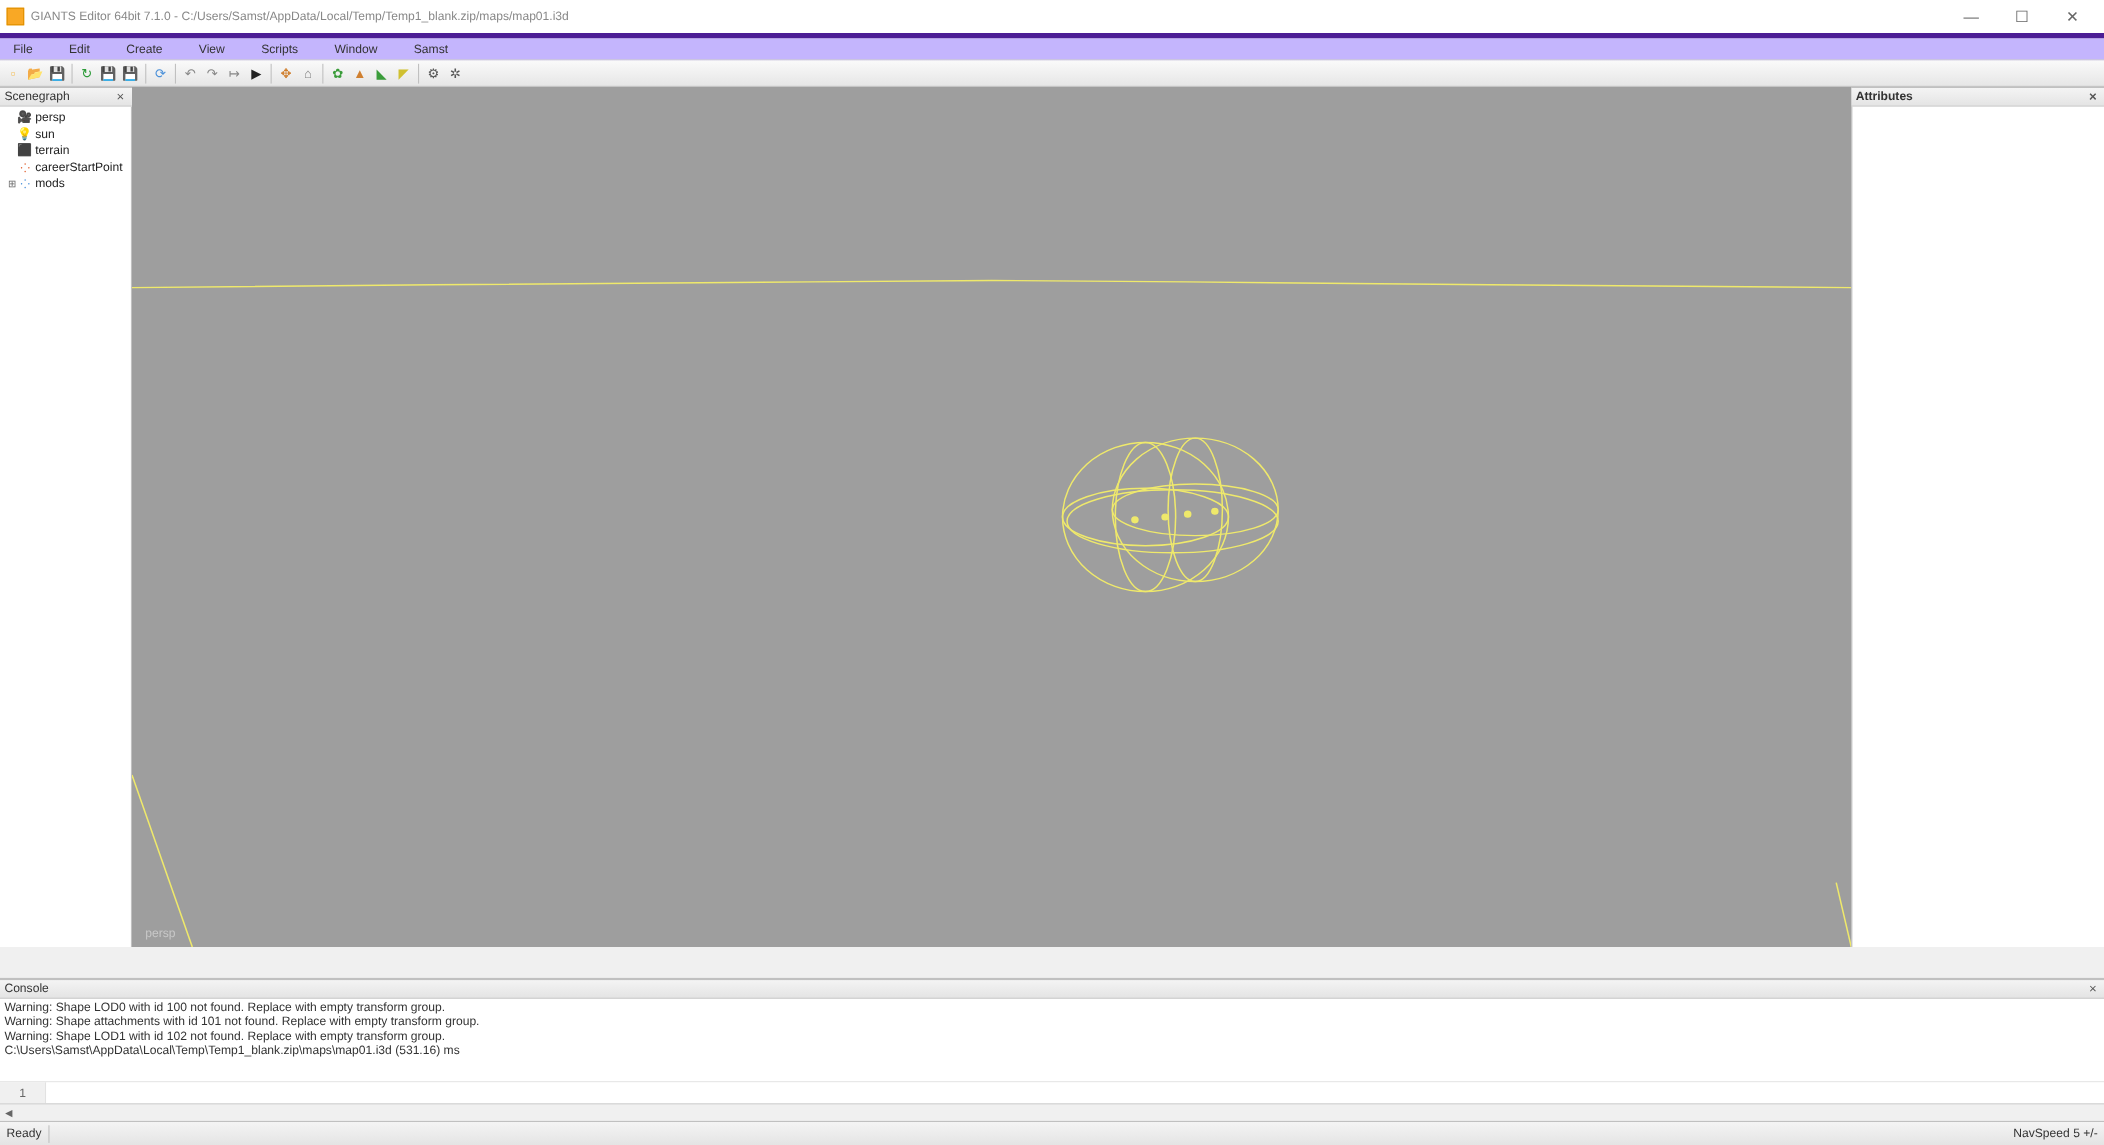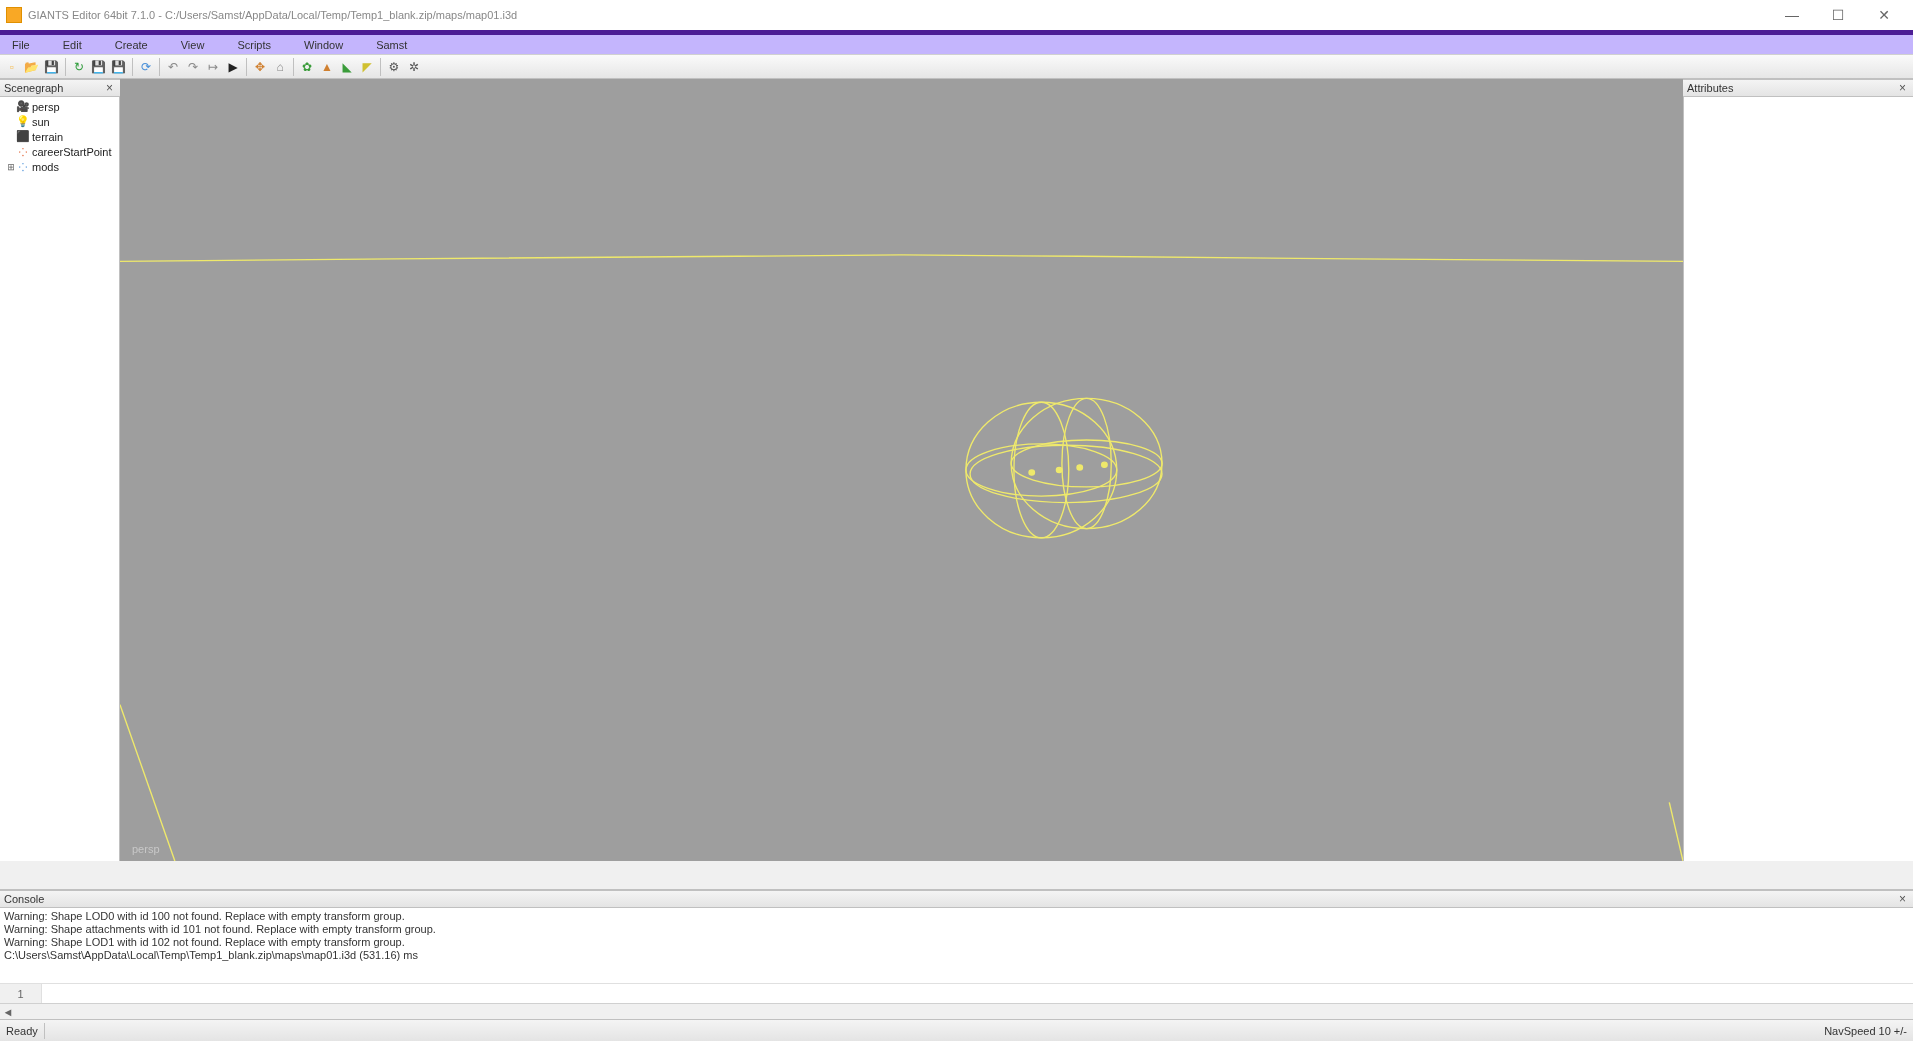--- a/index.html
+++ b/index.html
@@ -25,21 +25,21 @@
     
     .main { flex: 1; display: flex; overflow: hidden; }
 
     
     .panel { display: flex; flex-direction: column; background: #f0f0f0; }
     .panel-header { height: 18px; background: linear-gradient(#f4f4f4,#e4e4e4); border-top: 1px solid #c0c0c0; border-bottom: 1px solid #c0c0c0; display: flex; align-items: center; padding: 0 4px; font-size: 11px; color: #333; }
     .panel-header .close-x { margin-left: auto; font-size: 12px; color: #555; cursor: default; padding: 0 3px; }
     .panel-body { flex: 1; background: #ffffff; overflow: auto; border-right: 1px solid #c0c0c0; }
 
     .scenegraph { width: 120px; }
-    .attributes { width: 230px; }
+    .attributes { width: 230px; font-weight: bold; }
     .attributes .panel-body { border-left: 1px solid #c0c0c0; border-right: none; }
 
     
     .tree { padding: 2px 0; }
     .tree-row { display: flex; align-items: center; height: 15px; padding-left: 6px; white-space: nowrap; color: #222; cursor: default; }
     .tree-expander { width: 10px; display: inline-block; text-align: center; color: #666; font-size: 9px; }
     .tree-icon { width: 14px; display: inline-flex; align-items:center; justify-content:center; margin-right: 2px; font-size: 11px; }
 
     
     .viewport-wrap { flex: 1; display: flex; flex-direction: column; }
@@ -204,14 +204,14 @@
   </div>
   <div class="console-scroll">
     <div class="arrow-left">◄</div>
   </div>
 </div>
 
 <div class="statusbar">
   <span>Ready</span>
   <div class="status-sep"></div>
   <div class="spacer"></div>
-  <span>NavSpeed 10 +/-</span>
+  <span>NavSpeed 5 +/-</span>
 </div>
 
 </body></html>

